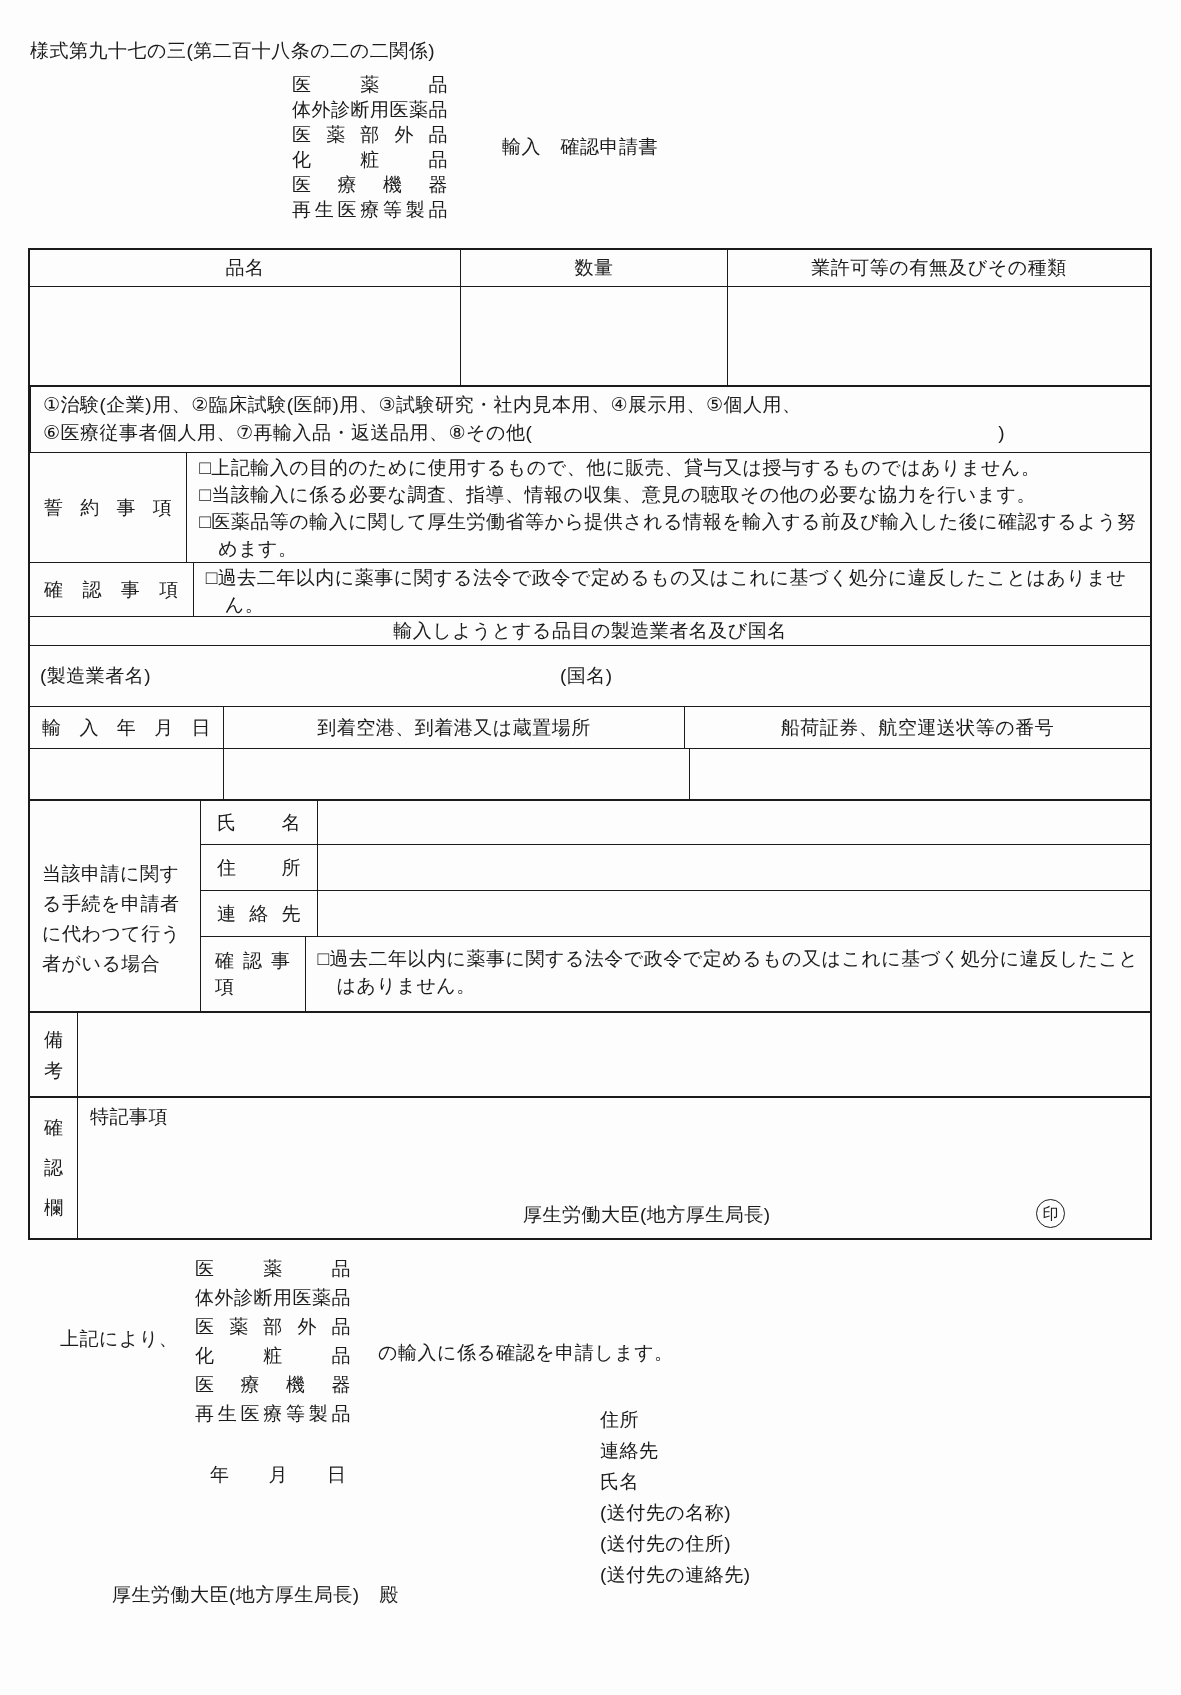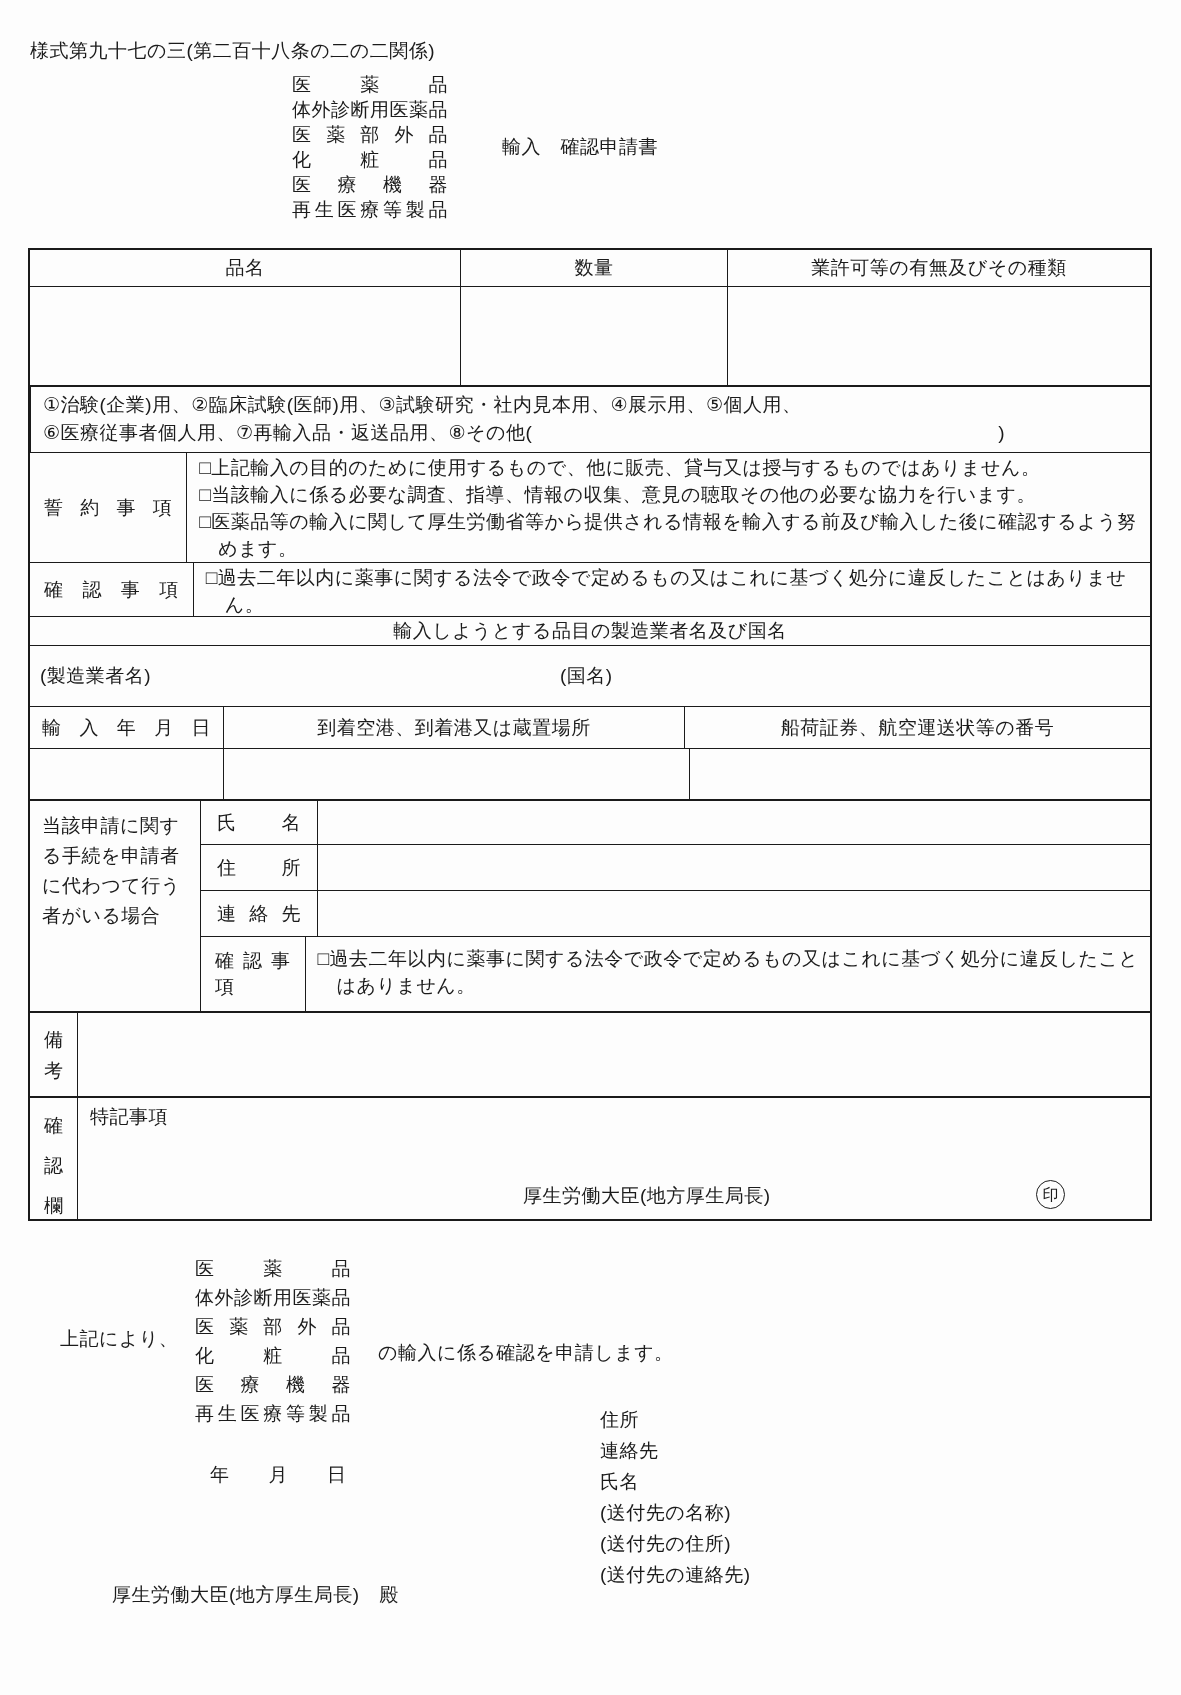--- a/index.html
+++ b/index.html
@@ -126,21 +126,21 @@
     </div>
 
     <div class="row" style="height:51px;">
       <div class="cell cfirst" style="width:193px;"></div>
       <div class="cell" style="width:466px;"></div>
       <div class="cell grow"></div>
     </div>
 
     <div class="row thick" style="height:212px;">
       <div class="cell cfirst" style="width:193px;padding:10px 12px 0 12px;">
-        <div style="max-width:158px;line-height:30px;">当該申請に関する手続を申請者に代わつて行う者がいる場合</div>
+        <div style="max-width:158px;line-height:30px;margin-top:48px;">当該申請に関する手続を申請者に代わつて行う者がいる場合</div>
       </div>
       <div class="cell grow" style="border-left:1px solid #1b1b1b;padding:0;display:flex;flex-direction:column;">
         <div class="row first" style="height:43px;">
           <div class="cell cfirst spread" style="width:116px;padding:0 16px;">
               <span>氏名</span>
             </div>
           <div class="cell grow"></div>
         </div>
         <div class="row" style="height:46px;">
           <div class="cell cfirst spread" style="width:116px;padding:0 16px;">
@@ -165,21 +165,21 @@
       </div>
     </div>
 
     <div class="row thick" style="height:85px;">
       <div class="cell cfirst vlabel" style="width:47px;">
         <span style="width:1em;word-break:break-all;text-align:center;line-height:31px;">備考</span>
       </div>
       <div class="cell grow"></div>
     </div>
 
-    <div class="row thick grow" style="height:123px;">
+    <div class="row thick grow" style="height:142px;">
       <div class="cell cfirst vlabel" style="width:47px;">
         <span style="width:1em;word-break:break-all;text-align:center;line-height:40px;">確認欄</span>
       </div>
       <div class="cell grow">
         <div style="position:absolute;left:12px;top:6px;">特記事項</div>
         <div style="position:absolute;left:445px;bottom:10px;">厚生労働大臣(地方厚生局長)</div>
         <div class="seal">
             <span>印</span>
           </div>
       </div>

